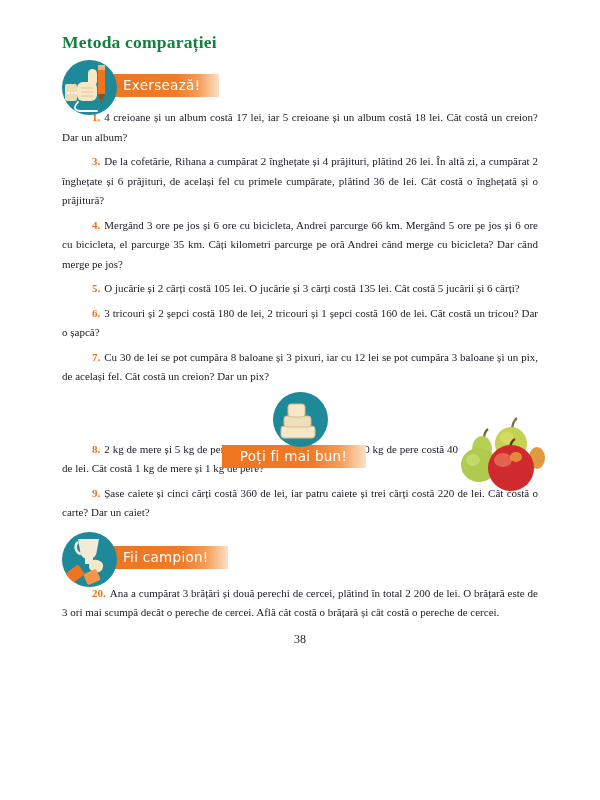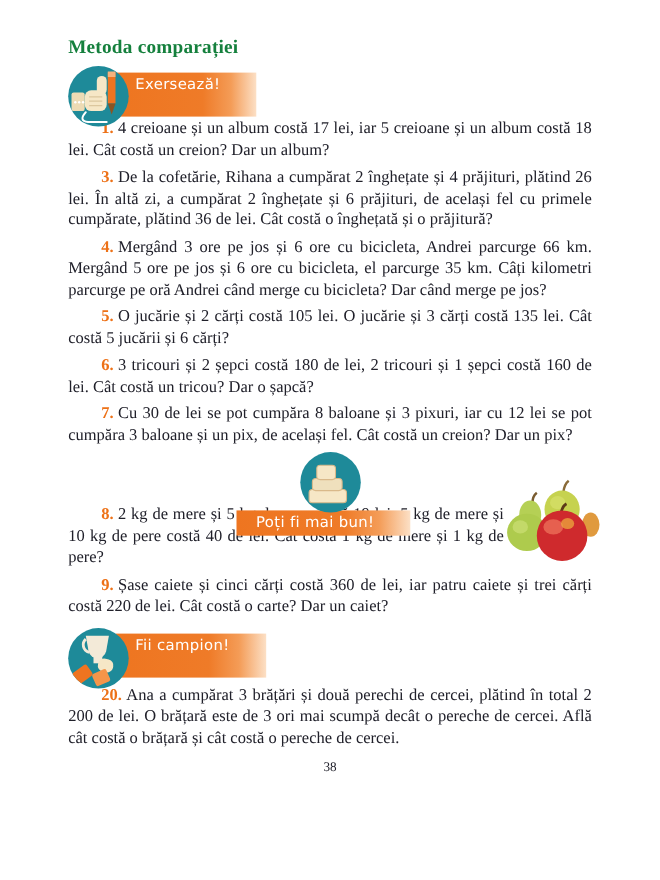--- a/index.html
+++ b/index.html
@@ -15,29 +15,29 @@
   .badge{display:flex;align-items:center;height:55px;position:relative;}
   .badge-practice{margin-top:9px;}
   .badge-improve{margin-top:5px;flex-direction:column;}
   .badge-champion{margin-top:9px;align-items:center;}
   .badge-circle{
     width:55px;height:55px;border-radius:50%;background:#1e8a99;
     flex:0 0 auto;position:relative;z-index:2;overflow:hidden;
   }
   .badge-circle svg{display:block;width:55px;height:55px;}
   .ribbon{
-    margin-left:-12px;height:40px;line-height:23px;position:relative;top:-2px;
-    padding:0 33px 0 18px;white-space:nowrap;
+    margin-left:-12px;height:23px;line-height:23px;position:relative;top:-2px;
+    padding:0 19px 0 18px;white-space:nowrap;
     background:linear-gradient(90deg,#ee7520 0%,#ef7b28 62%,#f49c57 82%,#f9c austen 92%,#fce0c6 100%);
     background:linear-gradient(90deg,#ee7520 0%,#ef7b28 62%,#f49c57 82%,#fce0c6 100%);
     color:#ffffff;font-family:"DejaVu Sans",sans-serif;font-size:13.5px;letter-spacing:.3px;
   }
   .problem{
     margin:5px 0 0 0;text-align:justify;text-indent:30px;
-    font-size:15px;line-height:19.5px;
+    font-size:11px;line-height:19.5px;
   }
   .problem .num{color:#ed7117;font-weight:bold;margin-right:4px;}
   .after-badge{margin-top:-7px;}
   .p10{margin-top:-3px;}
   .fruits{
     float:right;width:88px;height:34px;margin-right:-8px;
   }
   .fruits svg{position:relative;top:-31px;width:88px;height:76px;display:block;}
   .pagenum{
     margin:7px 0 0 0;text-align:center;font-size:12px;color:#23232d;text-indent:0;

